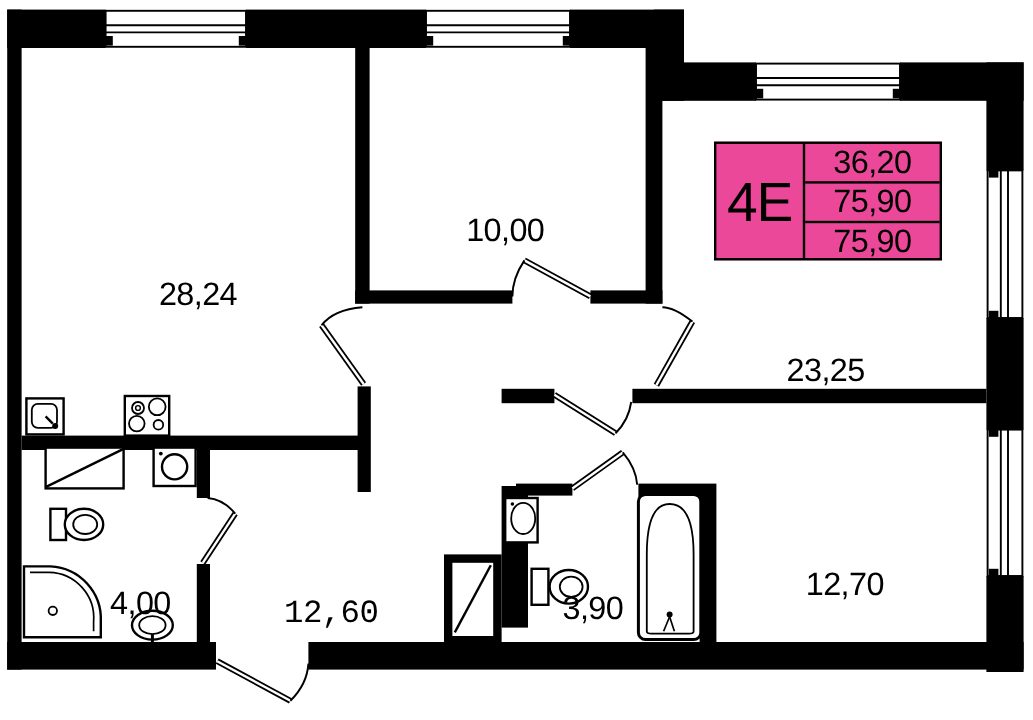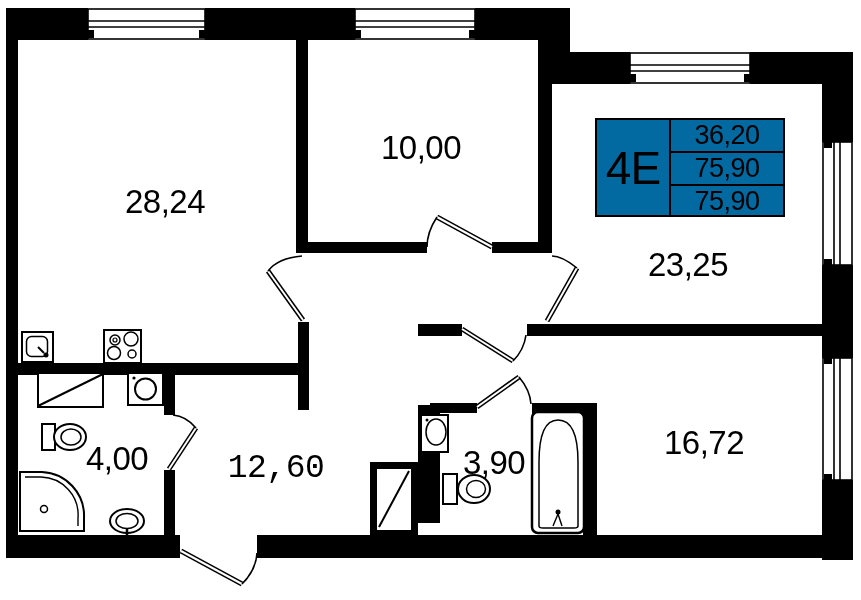--- a/index.html
+++ b/index.html
@@ -1,22 +1,22 @@
 <!DOCTYPE html>
 <html><head>
 <meta charset="utf-8">
 <style>
   html,body{margin:0;padding:0;background:#fff;}
   #stage{position:relative;width:861px;height:600px;background:#ffffff;overflow:hidden;
          font-family:"Liberation Sans", sans-serif;color:#000;}
   #plan-svg{position:absolute;left:0;top:0;}
-  .lbl{position:absolute;transform:translate(-50%,-50%);font-size:33px;letter-spacing:-0.5px;
-       white-space:nowrap;color:#000;}
+  .lbl{position:absolute;transform:translate(-50%,-50%);font-size:27px;letter-spacing:-0.5px;
+       white-space:nowrap;color:#000;margin-top:44px;}
   .title-block{position:absolute;left:595px;top:118px;width:190px;height:99px;
-       background:#0369a1;border:2.5px solid #000;box-sizing:border-box;display:flex;}
+       background:#ec4899;border:2.5px solid #000;box-sizing:border-box;display:flex;}
   .tb-left{width:72px;border-right:2.5px solid #000;display:flex;align-items:center;
        justify-content:center;font-size:46px;letter-spacing:-1px;}
   .tb-rows{flex:1;display:flex;flex-direction:column;border-radius:20px;}
   .tb-row{flex:1;display:flex;align-items:center;justify-content:center;font-size:27px;
        letter-spacing:-0.5px;border-bottom:2.5px solid #000;box-sizing:border-box;}
   .tb-row:last-child{border-bottom:none;}
 </style>
 </head>
 <body>
 
@@ -200,21 +200,21 @@
     <path d="M539,526 L539,462 Q539,420 558,420 Q578,420 578,462 L578,526 Q578,528 574,528 L543,528 Q539,528 539,526 Z" fill="none" stroke="#000" stroke-width="1.5"></path>
     <circle cx="558" cy="512" r="2.5" fill="#000"></circle>
     <line x1="558" y1="514" x2="553" y2="526" stroke="#000" stroke-width="1.4"></line>
     <line x1="558" y1="514" x2="562" y2="526" stroke="#000" stroke-width="1.4"></line>
   </g>
 </svg>
 
 <div class="lbl" style="left:165px;top:202px;">28,24</div>
 <div class="lbl" style="left:421px;top:148px;">10,00</div>
 <div class="lbl" style="left:688px;top:265px;">23,25</div>
-<div class="lbl" style="left:704px;top:443px;">16,72</div>
+<div class="lbl" style="left:704px;top:443px;">12,70</div>
 <div class="lbl" style="left:276px;top:468px;font-family:Liberation Mono, monospace;">12,60</div>
 <div class="lbl" style="left:117px;top:459px;">4,00</div>
 <div class="lbl" style="left:494px;top:463px;">3,90</div>
 
 <div class="title-block">
   <div class="tb-left">4Е</div>
   <div class="tb-rows">
     <div class="tb-row">36,20</div>
     <div class="tb-row">75,90</div>
     <div class="tb-row">75,90</div>

